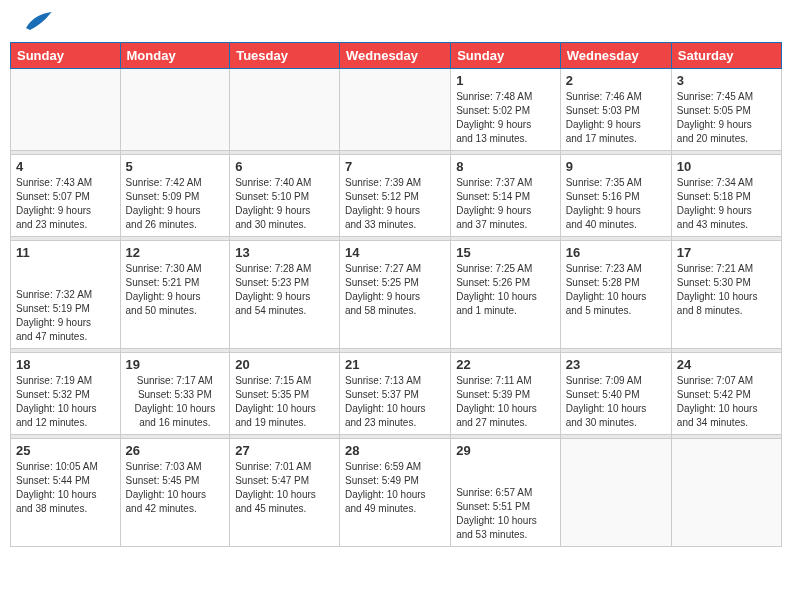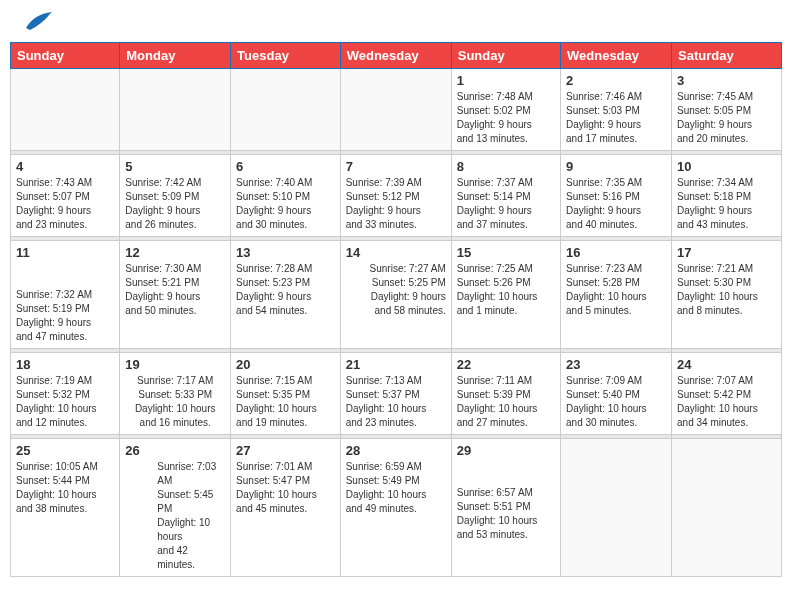--- a/index.html
+++ b/index.html
@@ -231,21 +231,21 @@
         </td>
         <td>
           <span class="day-number">13</span>
           <div class="day-info" style="white-space: pre-line;">Sunrise: 7:28 AM
 Sunset: 5:23 PM
 Daylight: 9 hours
 and 54 minutes.</div>
         </td>
         <td>
           <span class="day-number">14</span>
-          <div class="day-info" style="white-space: pre-line; text-align: right;">Sunrise: 7:27 AM
+          <div class="day-info" style="white-space: pre-line;">Sunrise: 7:27 AM
 Sunset: 5:25 PM
 Daylight: 9 hours
 and 58 minutes.</div>
         </td>
         <td>
           <span class="day-number">15</span>
           <div class="day-info" style="white-space: pre-line;">Sunrise: 7:25 AM
 Sunset: 5:26 PM
 Daylight: 10 hours
 and 1 minute.</div>
@@ -337,21 +337,21 @@
       <tr>
         <td>
           <span class="day-number">25</span>
           <div class="day-info" style="white-space: pre-line;">Sunrise: 10:05 AM
 Sunset: 5:44 PM
 Daylight: 10 hours
 and 38 minutes.</div>
         </td>
         <td>
           <span class="day-number">26</span>
-          <div class="day-info" style="white-space: pre-line; margin-left: 32px;">Sunrise: 7:03 AM
+          <div class="day-info" style="white-space: pre-line;">Sunrise: 7:03 AM
 Sunset: 5:45 PM
 Daylight: 10 hours
 and 42 minutes.</div>
         </td>
         <td>
           <span class="day-number">27</span>
           <div class="day-info" style="white-space: pre-line;">Sunrise: 7:01 AM
 Sunset: 5:47 PM
 Daylight: 10 hours
 and 45 minutes.</div>

